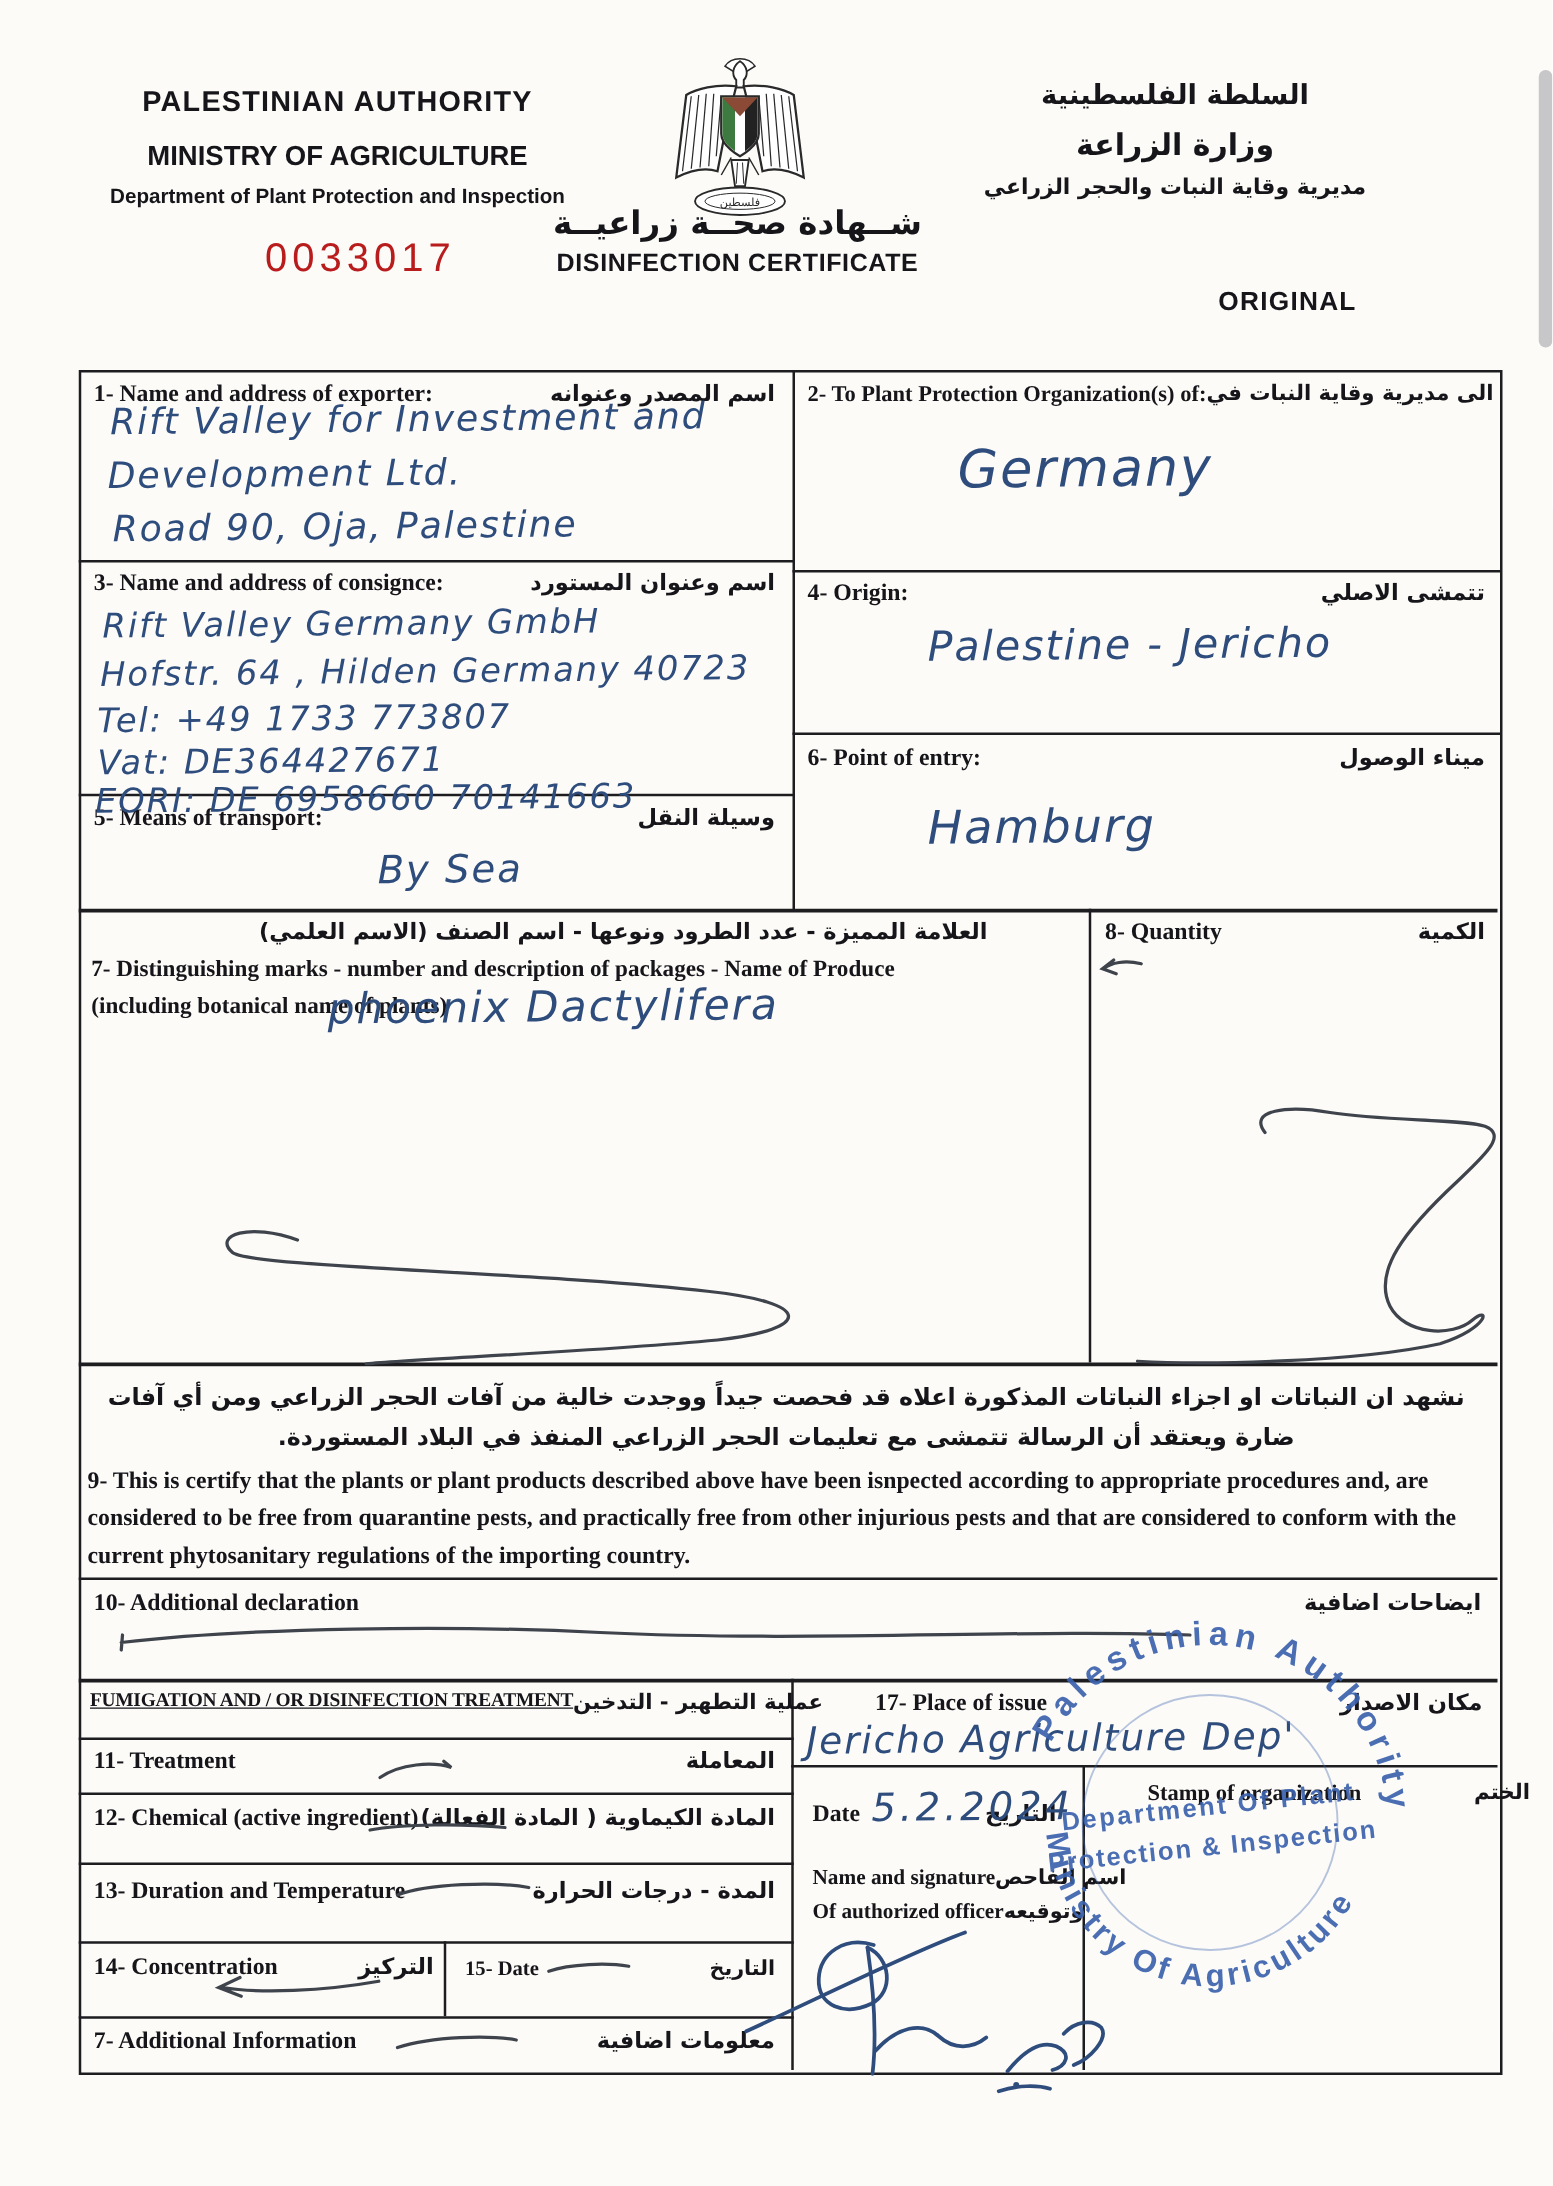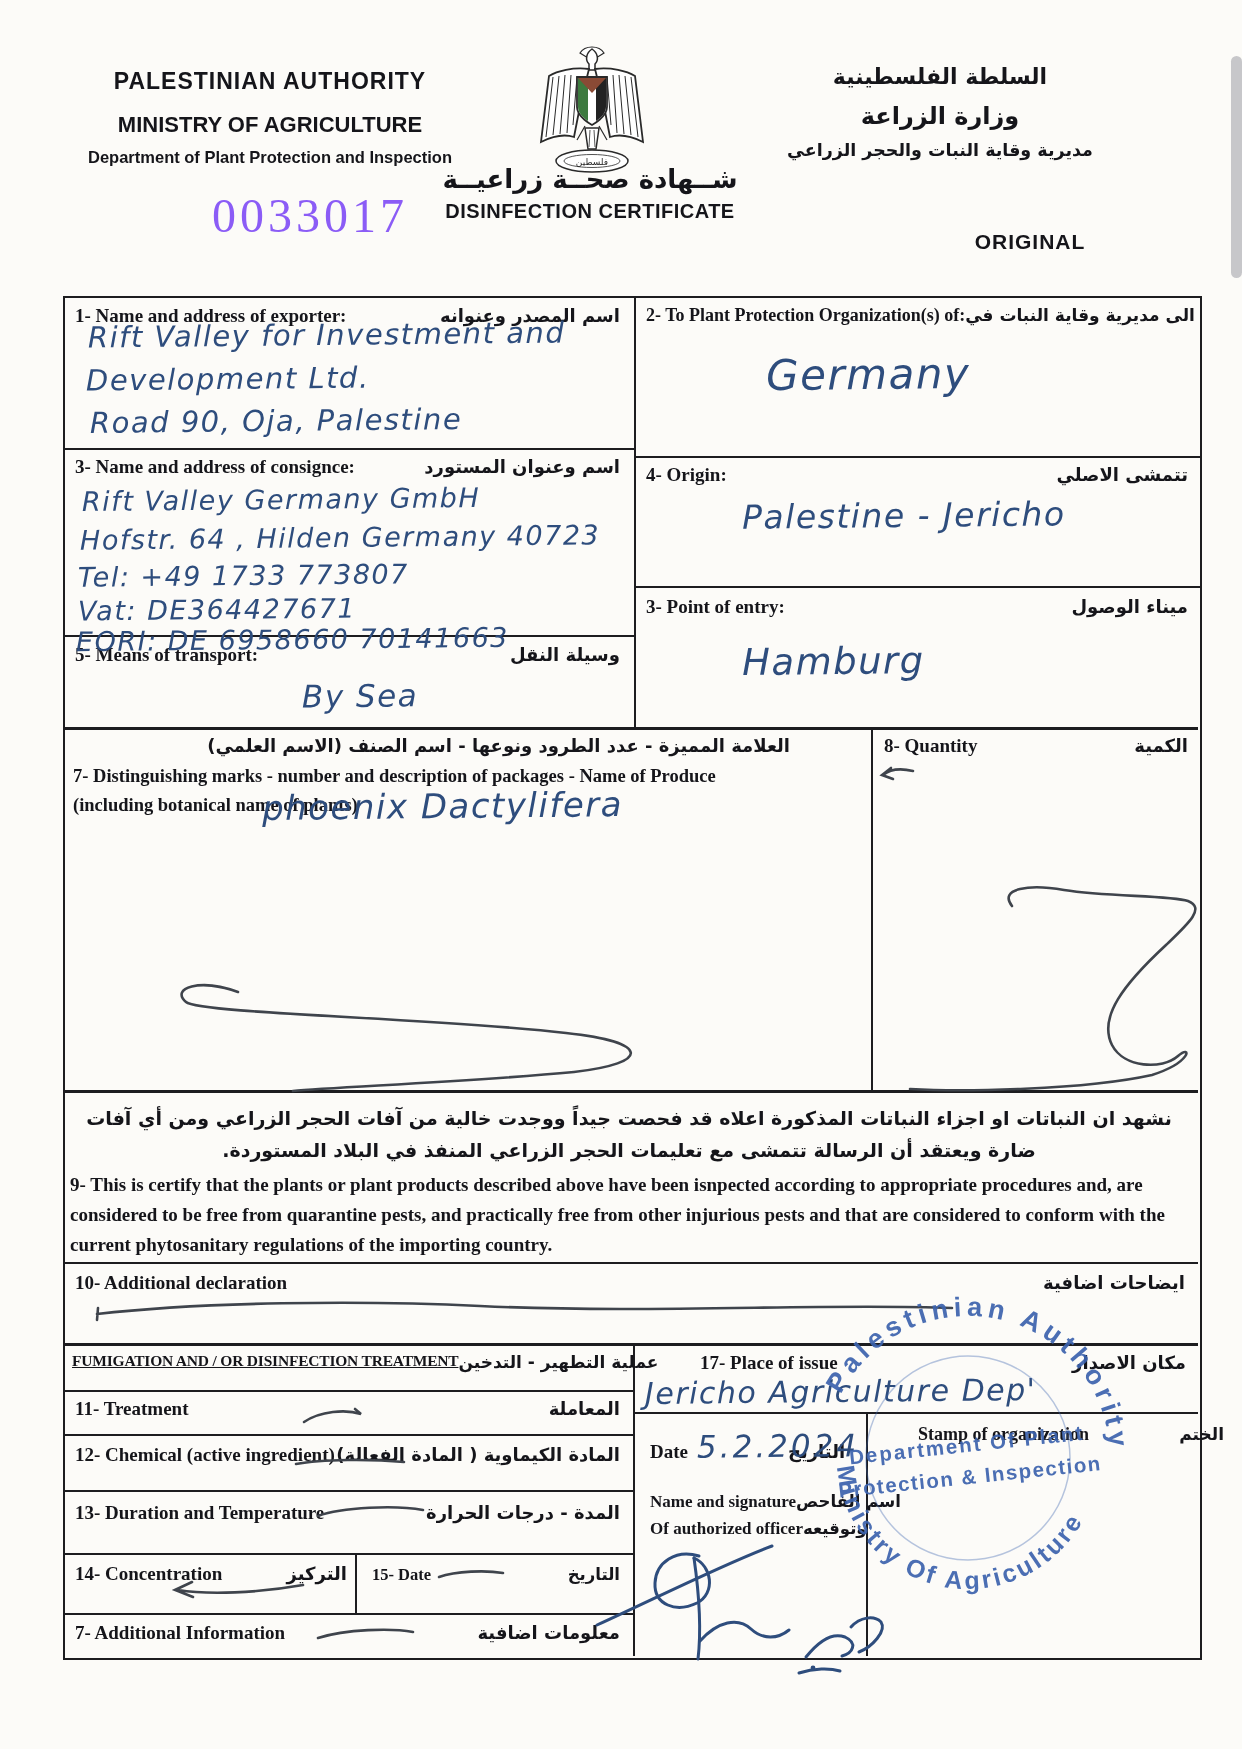--- a/index.html
+++ b/index.html
@@ -9,21 +9,21 @@
   .hline,.vline{position:absolute;background:#1d1d20;z-index:1;}
   .outerbox{position:absolute;border:2.5px solid #1d1d20;z-index:1;}
   
   .lblrow{position:absolute;display:flex;justify-content:space-between;align-items:flex-start;z-index:2;}
   .lbl{font-family:"Liberation Serif",serif;font-weight:bold;font-size:19px;white-space:nowrap;}
   .ar{font-family:"DejaVu Sans",sans-serif;direction:rtl;font-weight:bold;font-size:18px;white-space:nowrap;}
   .para{position:absolute;z-index:2;}
   
   .h-en{position:absolute;font-family:"Liberation Sans",sans-serif;font-weight:bold;text-align:center;z-index:2;}
   .h-ar{position:absolute;font-family:"DejaVu Sans",sans-serif;font-weight:bold;direction:rtl;text-align:center;z-index:2;}
-  .serial{position:absolute;font-family:Liberation Serif, serif;font-size:48px;color:#8b5cf6;
+  .serial{position:absolute;font-family:Liberation Sans, sans-serif;font-size:32px;color:#b91c1c;
           letter-spacing:4px;z-index:2;}
   
   .hw{position:absolute;font-family:"DejaVu Sans",sans-serif;font-style:italic;color:#2e4d7d;
       white-space:nowrap;z-index:4;letter-spacing:1.5px;transform:rotate(-0.6deg);}
   .inkzone{position:absolute;left:0;top:0;width:1242px;height:1749px;z-index:5;pointer-events:none;}
   .pen{stroke:#3f444c;stroke-width:2.6;fill:none;stroke-linecap:round;}
   .sig{stroke:#2e4d7d;stroke-width:3;fill:none;stroke-linecap:round;}
   .stampwrap{position:absolute;left:793px;top:1256px;width:350px;height:404px;z-index:6;opacity:0.92;pointer-events:none;}
   .stampwrap text{font-family:"Liberation Sans",sans-serif;fill:#3c63ae;}
   .emblem{position:absolute;left:533px;top:44px;width:118px;height:132px;z-index:2;}
@@ -107,21 +107,21 @@
   </div>
   <div class="lblrow" style="left:646px;top:464px;width:542px;">
     <span class="lbl">4- Origin:</span>
     <span class="ar">تتمشى الاصلي</span>
   </div>
   <div class="lblrow" style="left:75px;top:644px;width:545px;">
     <span class="lbl">5- Means of transport:</span>
     <span class="ar">وسيلة النقل</span>
   </div>
   <div class="lblrow" style="left:646px;top:596px;width:542px;">
-    <span class="lbl">3- Point of entry:</span>
+    <span class="lbl">6- Point of entry:</span>
     <span class="ar">ميناء الوصول</span>
   </div>
 
   <div class="para ar" style="left:90px;top:735px;width:700px;text-align:right;font-size:18px;white-space:normal;">العلامة المميزة - عدد الطرود ونوعها - اسم الصنف (الاسم العلمي)</div>
   <div class="para lbl" style="left:73px;top:762px;width:655px;white-space:normal;font-size:18.5px;line-height:29px;">7- Distinguishing marks - number and description of packages - Name of Produce (including botanical name of plants)</div>
   <div class="lblrow" style="left:884px;top:735px;width:304px;">
     <span class="lbl">8- Quantity</span>
     <span class="ar">الكمية</span>
   </div>
 

